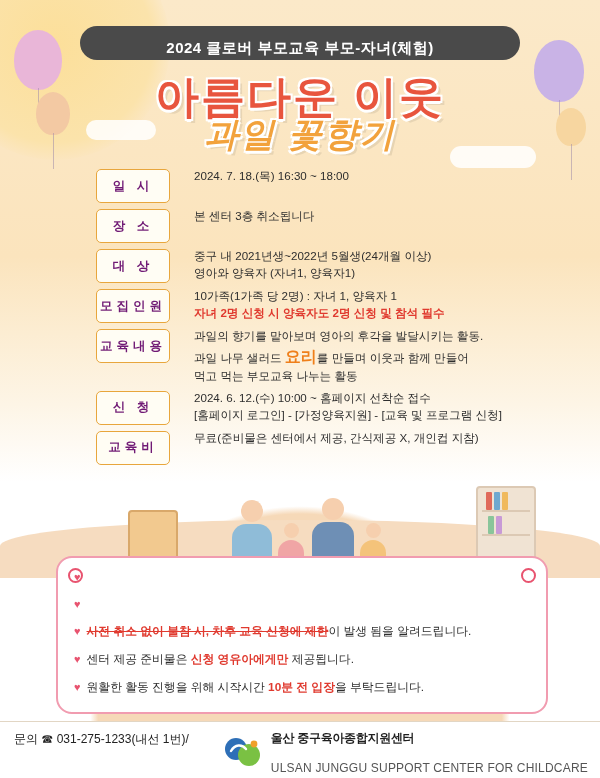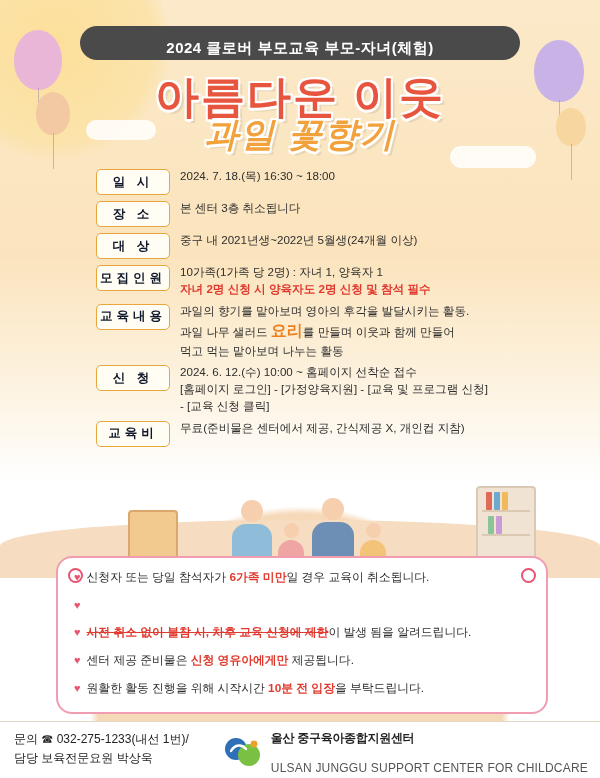--- a/index.html
+++ b/index.html
@@ -50,24 +50,24 @@
     text-shadow:-2px -2px 0 #fff,2px -2px 0 #fff,-2px 2px 0 #fff,2px 2px 0 #fff,0 3px 0 #fff,4px 4px 0 rgba(0,0,0,.08);}
   .title-2{top:112px;font-size:34px;color:#f2a23c;
     text-shadow:-2px -2px 0 #fff,2px -2px 0 #fff,-2px 2px 0 #fff,2px 2px 0 #fff,0 3px 0 #fff,4px 4px 0 rgba(0,0,0,.08);font-style:italic;}
 
   
   .info{
     position:absolute;left:96px;top:168px;width:420px;
   }
   .row{display:flex;align-items:flex-start;margin-bottom:5px;}
   .label{
-    flex:0 0 74px;height:26px;border:1.6px solid #e8a63c;border-radius:5px;
+    flex:0 0 74px;height:34px;border:1.6px solid #e8a63c;border-radius:5px;
     background:#fffdf4;display:flex;align-items:center;justify-content:center;
-    font-size:12.5px;font-weight:bold;color:#0f172a;letter-spacing:4px;
-    margin-right:10px;margin-top:1px;box-sizing:border-box;
+    font-size:12.5px;font-weight:bold;color:#701a75;letter-spacing:4px;
+    margin-right:24px;margin-top:1px;box-sizing:border-box;
   }
   .val{flex:1;font-size:11.6px;color:#2e2e2e;line-height:1.45;}
   .val .red{color:#e03a2f;font-weight:bold;}
   .val .big-orange{color:#ef7f1a;font-weight:bold;font-size:16px;}
   .val .l2{display:block;}
 
   
   .illus{position:absolute;left:0;bottom:200px;width:100%;height:110px;}
   .ground{
     position:absolute;left:0;bottom:0;width:100%;height:58px;
@@ -154,43 +154,43 @@
       <div class="row">
         <div class="label">장   소</div>
         <div class="val">
           <span class="l2">본 센터 3층 취소됩니다</span>
         </div>
       </div>
       <div class="row">
         <div class="label">대   상</div>
         <div class="val">
           <span class="l2">중구 내 2021년생~2022년 5월생(24개월 이상)</span>
+          <span class="l2">영아와 양육자 (자녀1, 양육자1)</span>
         </div>
       </div>
       <div class="row">
         <div class="label">모집인원</div>
         <div class="val">
           <span class="l2">10가족(1가족 당 2명) : 자녀 1, 양육자 1</span>
           <span class="l2"><span class="red">자녀 2명 신청 시 양육자도 2명 신청 및 참석 필수</span></span>
         </div>
       </div>
       <div class="row">
         <div class="label">교육내용</div>
         <div class="val">
           <span class="l2">과일의 향기를 맡아보며 영아의 후각을 발달시키는 활동.</span>
           <span class="l2">과일 나무 샐러드 <span class="big-orange">요리</span>를 만들며 이웃과 함께 만들어</span>
-          <span class="l2">먹고 먹는 맡아보며 나누는 활동</span>
+          <span class="l2">먹고 먹는 부모교육 나누는 활동</span>
         </div>
       </div>
       <div class="row">
         <div class="label">신   청</div>
         <div class="val">
           <span class="l2">2024. 6. 12.(수) 10:00 ~ 홈페이지 선착순 접수</span>
           <span class="l2">[홈페이지 로그인] - [가정양육지원] - [교육 및 프로그램 신청]</span>
-          <span class="l2">- [교육 신청 클릭]</span>
         </div>
       </div>
       <div class="row">
         <div class="label">교육비</div>
         <div class="val">
           <span class="l2">무료(준비물은 센터에서 제공, 간식제공 X, 개인컵 지참)</span>
         </div>
       </div>
     </div>
 
@@ -226,21 +226,20 @@
       <div class="book" style="left:18px;height:18px;top:28px;background:#c89ad6;"></div>
     </div>
   </div>
 
   <div class="notice">
     <div class="circle-mark"></div>
     <div class="circle-mark r"></div>
     <div id="notice-list">
         <div class="n-row">
           <span class="heart">♥</span>
-          <span>신청자 또는 당일 참석자가 <span class="red">6가족 미만</span>일 경우 교육이 취소됩니다.</span>
         </div>
         <div class="n-row">
           <span class="heart">♥</span>
         </div>
         <div class="n-row">
           <span class="heart">♥</span>
           <span><span class="strike">사전 취소 없이 불참 시, 차후 교육 신청에 제한</span>이 발생 됨을 알려드립니다.</span>
         </div>
         <div class="n-row">
           <span class="heart">♥</span>
@@ -248,22 +247,21 @@
         </div>
         <div class="n-row">
           <span class="heart">♥</span>
           <span>원활한 활동 진행을 위해 시작시간 <span class="red">10분 전 입장</span>을 부탁드립니다.</span>
         </div>
       </div>
   </div>
 
   <div class="footer">
     <div class="contact">
-      <div>문의 ☎ 032-275-1233(내선 1번)/</div>
-      <div>담당 보육전문요원 박상욱</div>
+      <div>문의 ☎ 031-275-1233(내선 1번)/</div>
     </div>
     <div class="logo">
       <div class="logo-mark">
         <svg width="40" height="36" viewBox="0 0 40 36" aria-hidden="true">
           <circle cx="13" cy="14" r="11" fill="#2e6fb7"></circle>
           <circle cx="26" cy="20" r="11" fill="#7ac143"></circle>
           <path d="M8 16c4-7 11-7 15-2" stroke="#fff" stroke-width="2.4" fill="none" stroke-linecap="round"></path>
           <circle cx="31" cy="9" r="3.4" fill="#f0a02a"></circle>
         </svg>
       </div>

